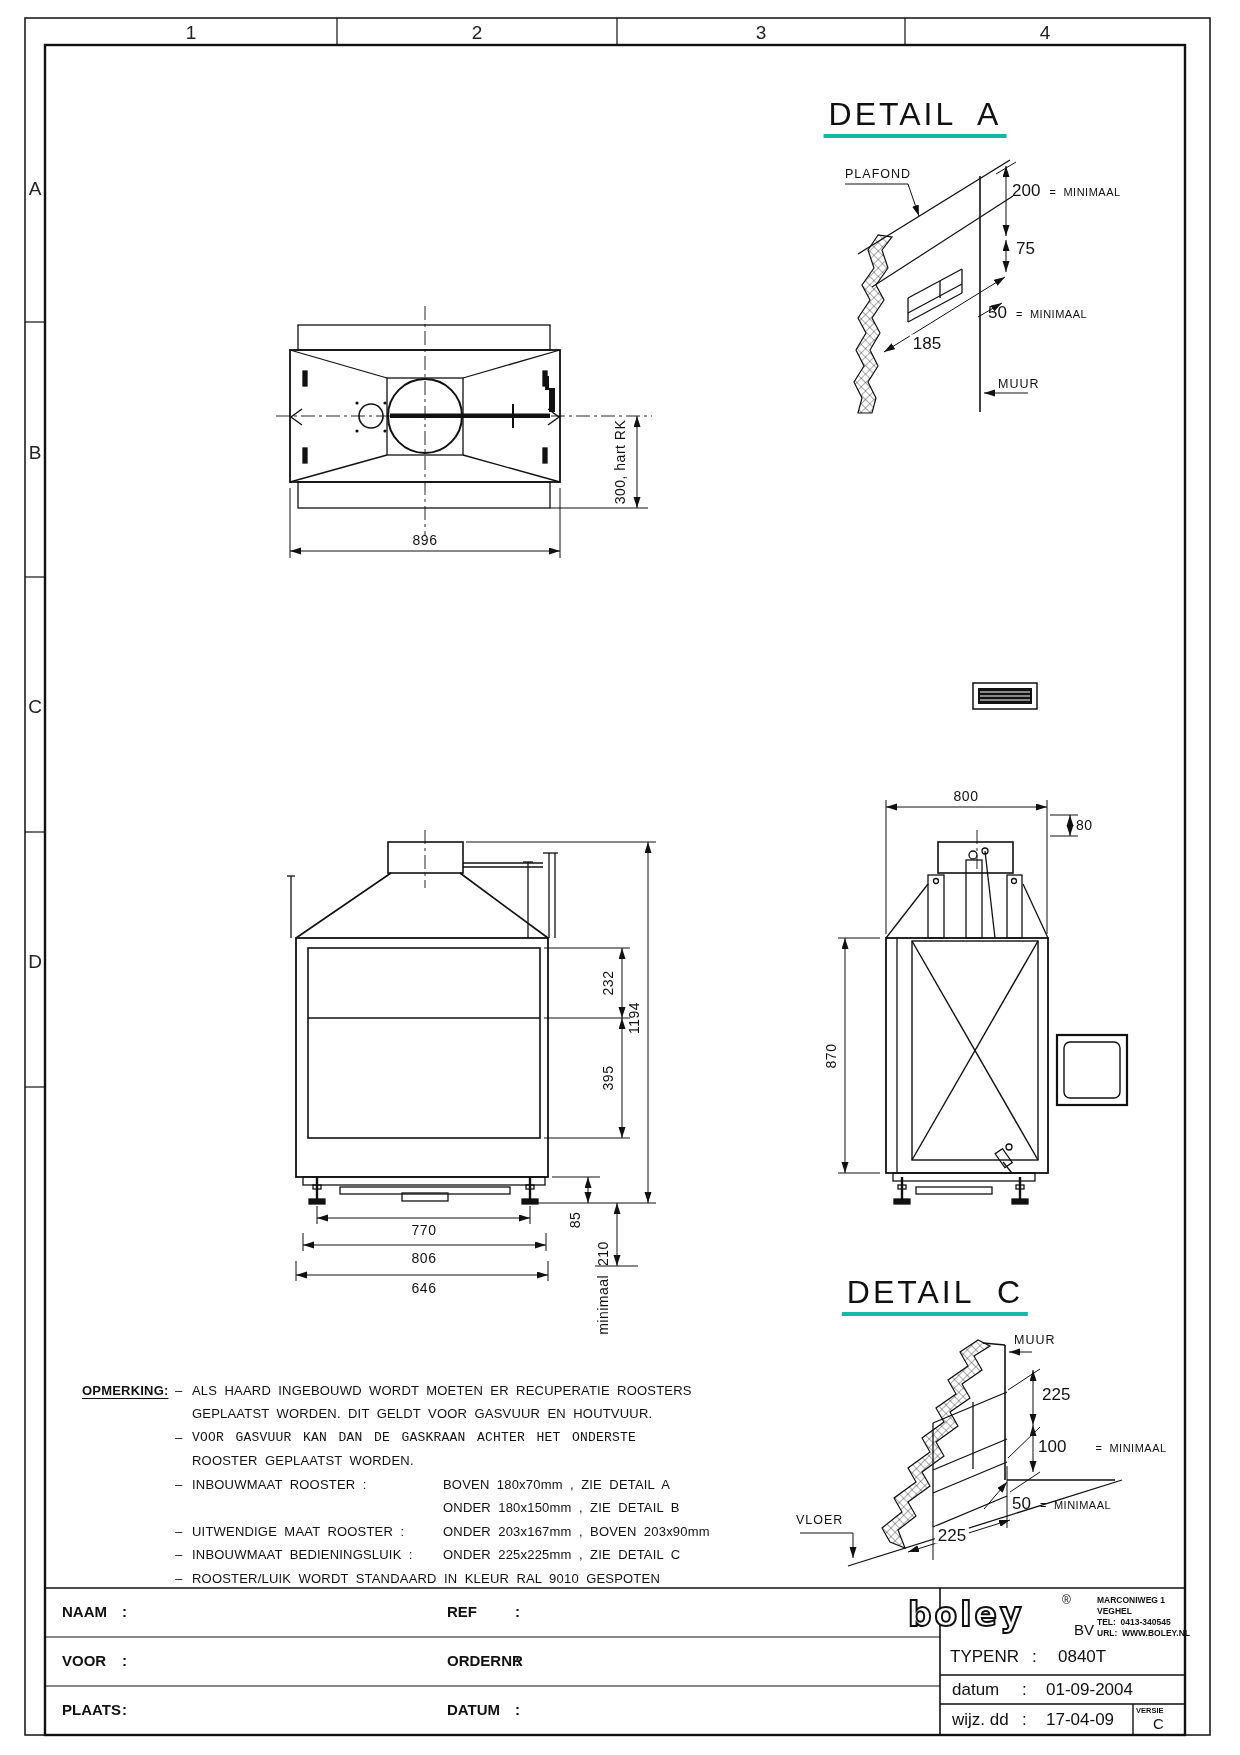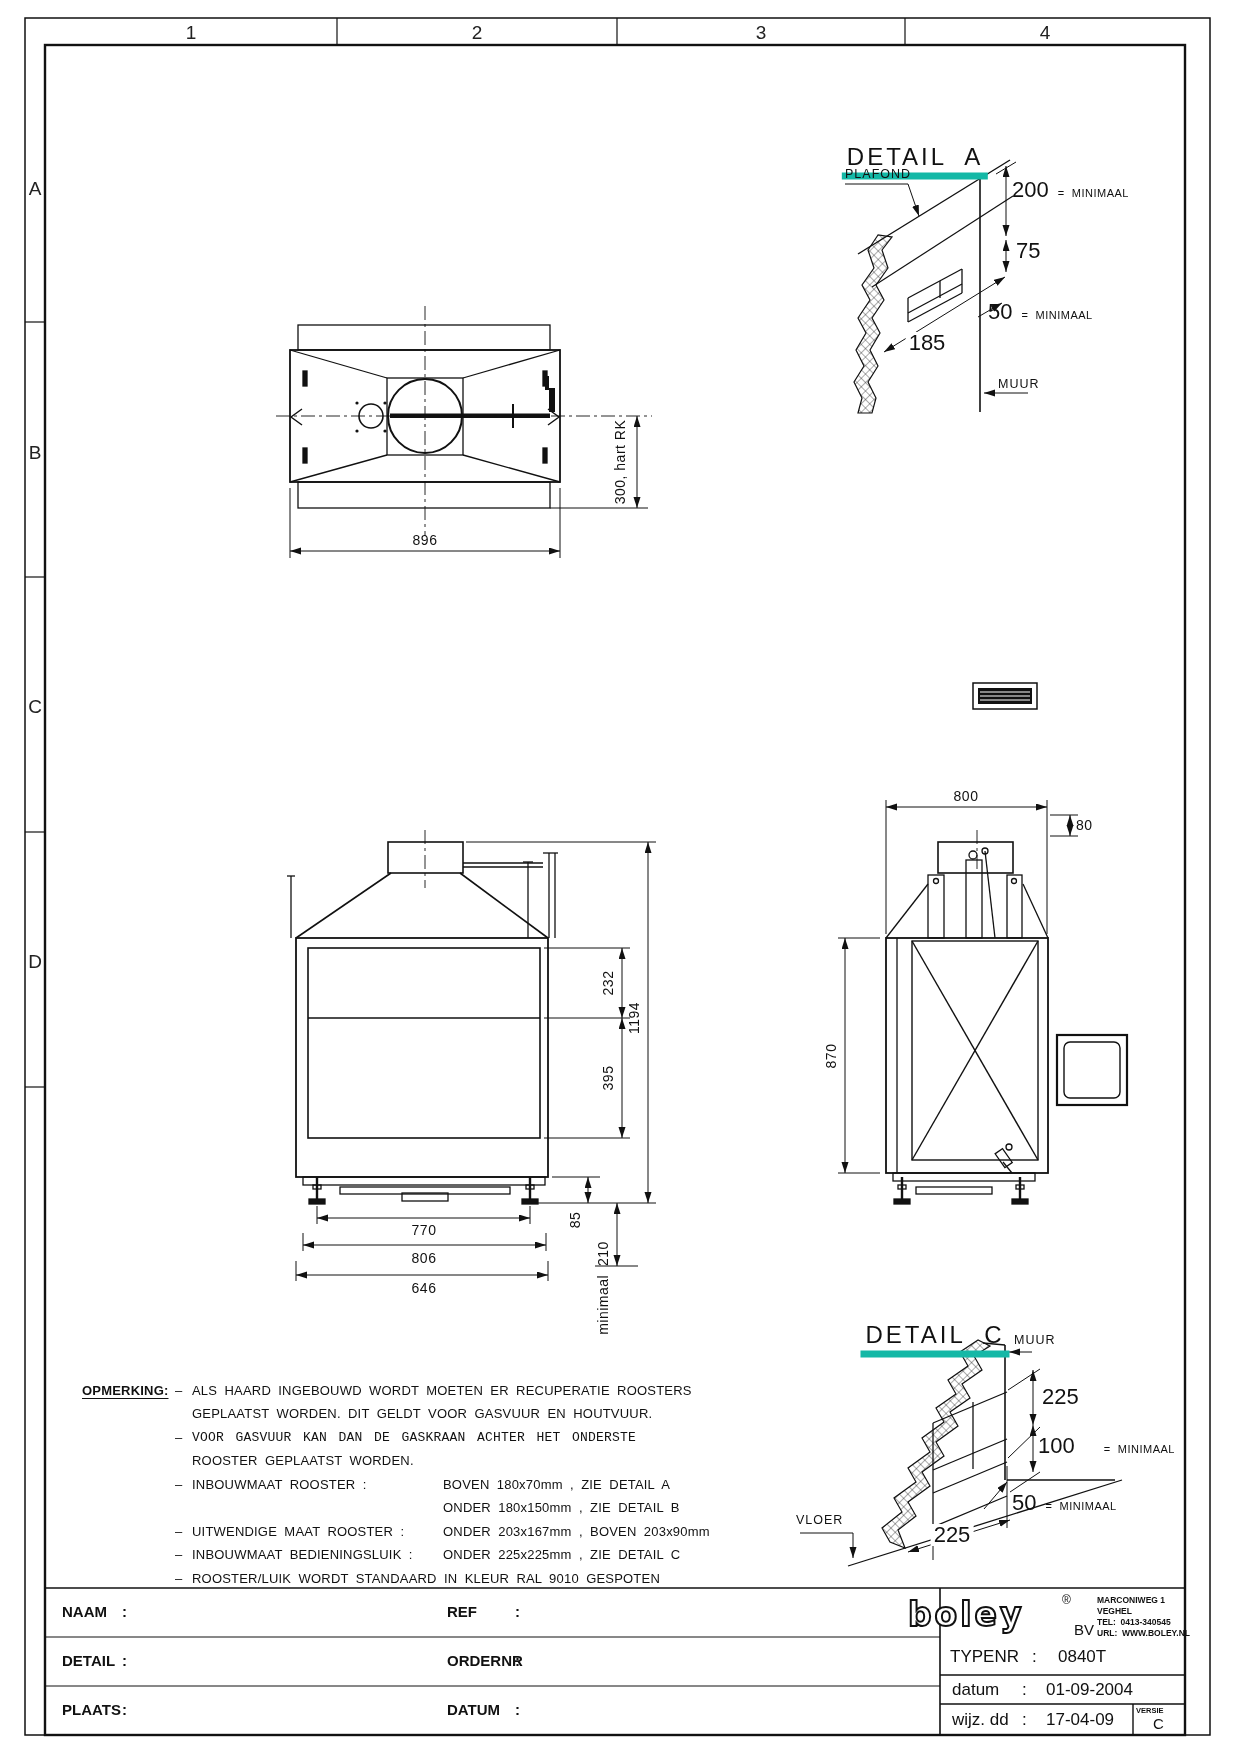--- a/index.html
+++ b/index.html
@@ -3,25 +3,25 @@
 <meta charset="utf-8">
 <style>
   html,body{margin:0;padding:0;background:#fff;}
   #page{position:relative;width:1240px;height:1755px;background:#fff;overflow:hidden;
         font-family:"Liberation Sans",sans-serif;color:#111;}
   svg{position:absolute;left:0;top:0;}
   .t{position:absolute;color:#111;white-space:pre;line-height:1;}
   .ctext{transform:translate(-50%,-50%);}
   .vtext{transform:translate(-50%,-50%) rotate(-90deg);}
   .dim{font-size:14px;letter-spacing:.5px;}
-  .big{font-size:22px;}
+  .big{font-size:17px;}
   .suf{font-size:11px;letter-spacing:.5px;}
   .lbl{font-size:12.5px;letter-spacing:1px;}
   .grid{font-size:19px;color:#222;}
-  .dtitle{font-size:24px;letter-spacing:3px;border-bottom:7px solid #14b8a6;padding:0 5px 4px 5px;margin-top:44px;}
+  .dtitle{font-size:32px;letter-spacing:3px;border-bottom:4px solid #14b8a6;padding:0 5px 4px 5px;}
   .note{font-size:13px;word-spacing:3.5px;letter-spacing:.2px;}
   .noteu{text-decoration:underline;text-underline-offset:3px;}
   .tb{font-size:15px;word-spacing:2px;font-weight:bold;}
   .tb2{font-size:17px;}
   .addr{font-size:8.5px;font-weight:bold;line-height:10.5px;}
   .flexrow{display:flex;align-items:baseline;gap:9px;transform:translate(0,-50%);}
   .wbg{background:#fff;padding:0 3px;}
   .logo{font-size:33px;font-weight:bold;letter-spacing:3px;color:#111;font-family:"DejaVu Sans",sans-serif;}
   @supports (-webkit-text-stroke:1px #000){.logo{color:#fff;-webkit-text-stroke:2px #111;}}
   .versie-lbl{font-size:7.5px;font-weight:bold;}
@@ -336,21 +336,21 @@
   <div class="t note" style="left:175px;top:1548px;">–</div>
   <div class="t note" style="left:192px;top:1548px;">INBOUWMAAT BEDIENINGSLUIK :</div>
   <div class="t note" style="left:443px;top:1548px;">ONDER 225x225mm , ZIE DETAIL C</div>
   <div class="t note" style="left:175px;top:1572px;">–</div>
   <div class="t note" style="left:192px;top:1572px;">ROOSTER/LUIK WORDT STANDAARD IN KLEUR RAL 9010 GESPOTEN</div>
 </div>
 
 <div>
   <div class="t tb" style="left:62px;top:1604px;">NAAM</div>
   <div class="t tb" style="left:122px;top:1604px;">:</div>
-  <div class="t tb" style="left:62px;top:1653px;">DETAIL</div>
+  <div class="t tb" style="left:62px;top:1653px;">VOOR</div>
   <div class="t tb" style="left:122px;top:1653px;">:</div>
   <div class="t tb" style="left:62px;top:1702px;">PLAATS</div>
   <div class="t tb" style="left:122px;top:1702px;">:</div>
 
   <div class="t tb" style="left:447px;top:1604px;">REF</div>
   <div class="t tb" style="left:515px;top:1604px;">:</div>
   <div class="t tb" style="left:447px;top:1653px;">ORDERNR</div>
   <div class="t tb" style="left:515px;top:1653px;">:</div>
   <div class="t tb" style="left:447px;top:1702px;">DATUM</div>
   <div class="t tb" style="left:515px;top:1702px;">:</div>

